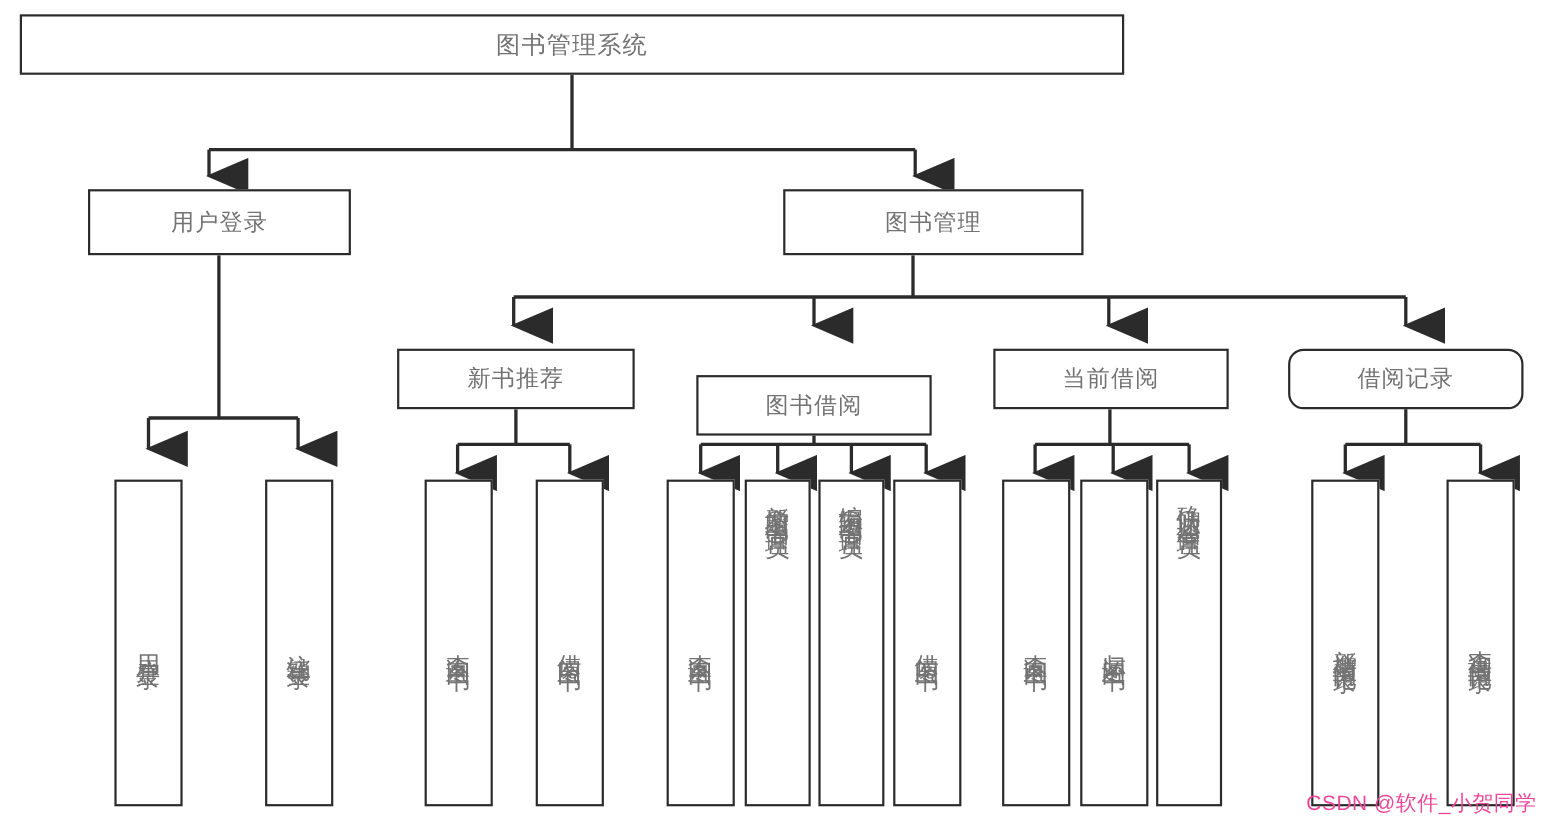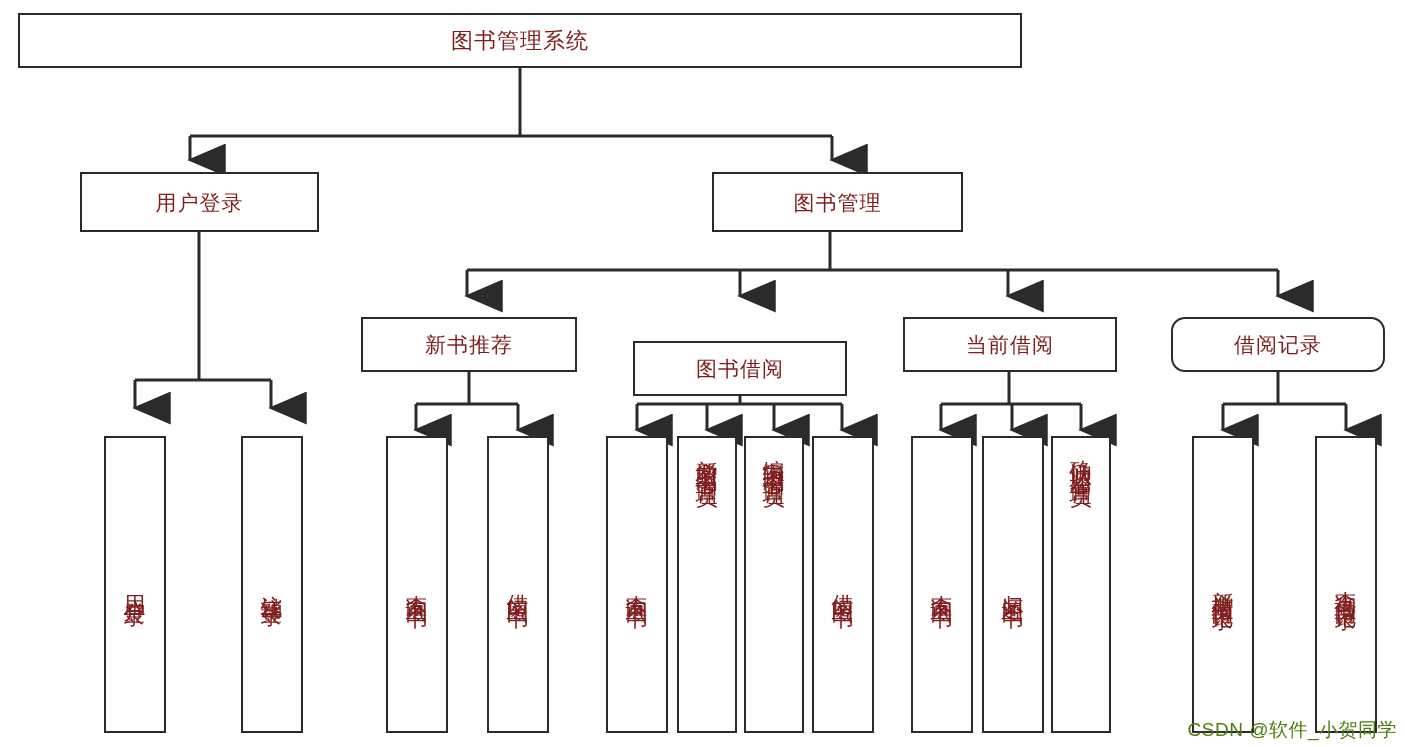--- a/index.html
+++ b/index.html
@@ -26,21 +26,21 @@
     pointer-events: none;
   }
   .node {
     position: absolute;
     box-sizing: border-box;
     border: 2px solid #2b2b2b;
     background: #ffffff;
     display: flex;
     align-items: center;
     justify-content: center;
-    color: #7f1d1d;
+    color: #737373;
   }
   .node .lbl {
     display: block;
     text-align: center;
     line-height: 1.0;
   }
   
   .node.h .lbl {
     font-size: 21px;
     letter-spacing: 1px;
@@ -66,21 +66,21 @@
   }
   .node.v.mid {
     align-items: center;
     padding-top: 0;
   }
   .watermark {
     position: absolute;
     right: 8px;
     bottom: 4px;
     font-size: 19px;
-    color: #4d7c0f;
+    color: #ec4899;
     white-space: nowrap;
     letter-spacing: 0.5px;
   }
 </style>
 </head>
 <body>
 
 <div id="canvas">
 
   <svg id="edges" viewBox="0 0 1405 747" xmlns="http://www.w3.org/2000/svg">
@@ -134,21 +134,21 @@
   </svg>
 
   <div class="node root h" style="left:18px; top:13px; width:1004px; height:55px;">
     <span class="lbl">图书管理系统</span>
   </div>
 
   <div class="node h" style="left:80px; top:172px; width:239px; height:60px;">
     <span class="lbl">用户登录</span>
   </div>
 
-  <div class="node h" style="left:712px; top:172px; width:251px; height:60px;">
+  <div class="node h" style="left:712px; top:172px; width:273px; height:60px;">
     <span class="lbl">图书管理</span>
   </div>
 
   <div class="node h" style="left:361px; top:317px; width:216px; height:55px;">
     <span class="lbl">新书推荐</span>
   </div>
 
   <div class="node h" style="left:633px; top:317px; width:214px; height:55px;margin-top:24px;">
     <span class="lbl">图书借阅</span>
   </div>

